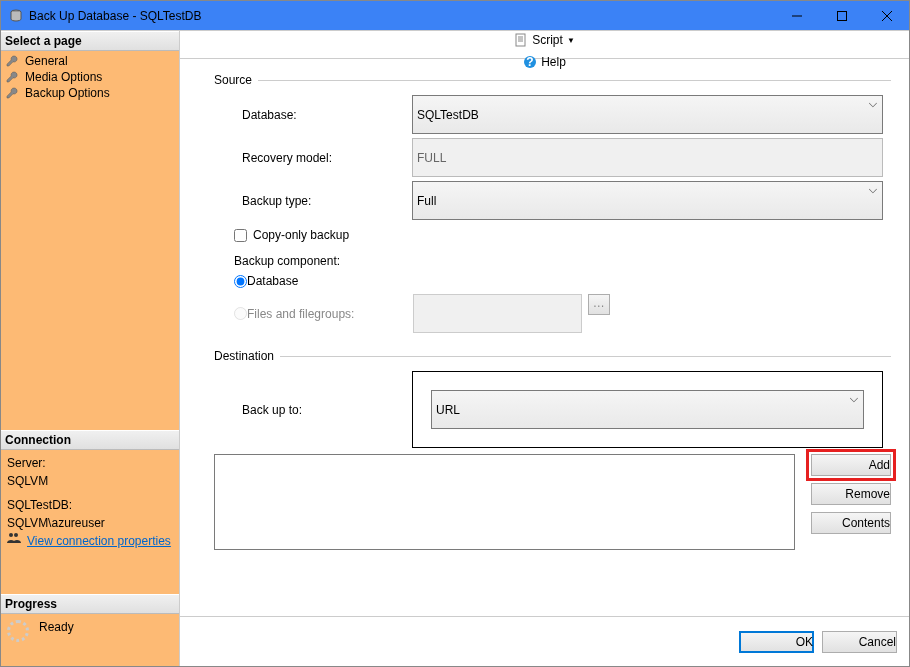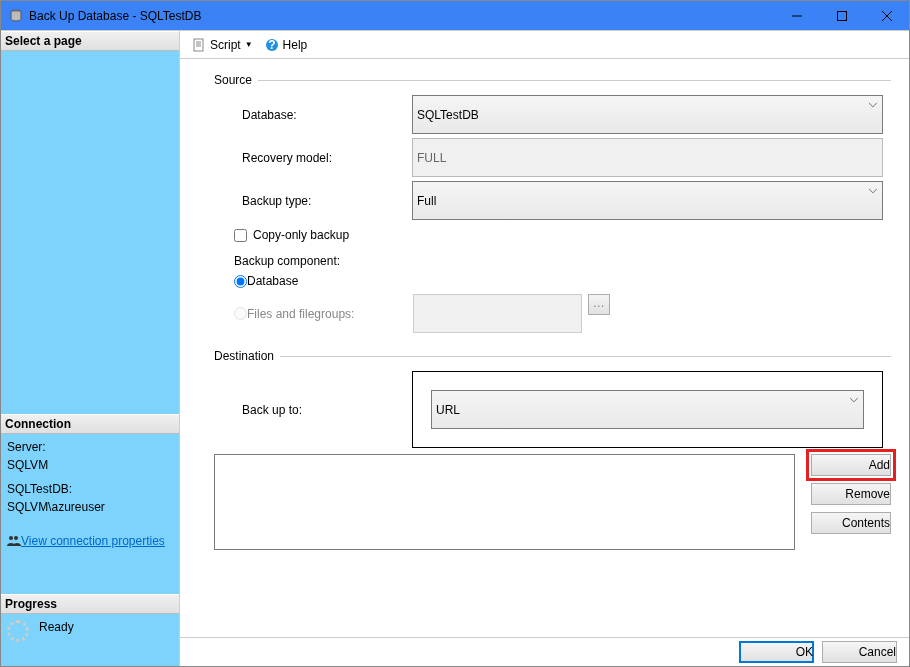--- a/index.html
+++ b/index.html
@@ -4,33 +4,33 @@
 <style>
   * { box-sizing: border-box; font-family: "Segoe UI", Tahoma, sans-serif; font-size: 12px; }
   html,body { margin:0; padding:0; background:#fff; }
   .window { width:910px; height:667px; border:1px solid #888; display:flex; flex-direction:column; }
   .titlebar { height:30px; display:flex; align-items:center; border-bottom:1px solid #ccc; background:#3b82f6; }
   .titlebar .t-icon { width:14px; height:14px; margin:0 6px 0 8px; display:flex; align-items:center; justify-content:center; }
   .titlebar .title { flex:0 0 auto; }
   .titlebar .spacer { flex:1; }
   .winbtn { width:45px; height:29px; display:flex; align-items:center; justify-content:center; }
   .body { flex:1; display:flex; min-height:0; }
-  .left { width:178px; display:flex; flex-direction:column; background:#7dd3fc; }
+  .left { width:178px; display:flex; flex-direction:column; background:#fdba74; }
   .panelhead { background:linear-gradient(#f0f0f0,#e0e0e0); border-top:1px solid #fff; border-bottom:1px solid #bbb; font-weight:bold; padding:2px 4px; }
   .pages { padding:2px 2px 2px 2px; }
   .page-item { display:flex; align-items:center; gap:6px; padding:1px 2px; }
   .wrench { width:14px; height:14px; display:inline-flex; align-items:center; justify-content:center; }
   .left .filler { flex:1; }
   .conn-body { padding:4px 6px; line-height:1.5; }
-  .conn-link { display:flex; align-items:center; gap:0; margin-top:16px; }
+  .conn-link { display:flex; gap:6px; margin-top:0; }
   .conn-link a { color:#0066cc; text-decoration:underline; }
   .progress-body { display:flex; align-items:flex-start; gap:10px; padding:6px; }
   .spinner { width:22px; height:22px; border:3px dotted #ccc; border-radius:50%; }
   .right { flex:1; display:flex; flex-direction:column; border-left:1px solid #ccc; min-width:0; }
-  .toolbar { height:28px; border-bottom:1px solid #ccc; display:flex; align-items:center; gap:4px; padding:0 8px; background:#fff; }
+  .toolbar { height:28px; border-bottom:1px solid #ccc; display:flex; align-items:center; gap:4px; padding:0 8px; background:#fff;flex-direction:column; }
   .tool-item { display:flex; align-items:center; gap:4px; padding:2px 4px; }
   .dropdown-arrow { font-size:8px; }
   .content { flex:1; padding:14px 18px 8px 34px; overflow:hidden; position:relative; }
   .group-label { position:relative; margin:0 0 8px 0; }
   .group-label .gl-text { background:#fff; position:relative; z-index:2; padding-right:6px; color:#000; }
   .group-label .gl-line { position:absolute; left:0; right:0; top:50%; height:1px; background:#ccc; z-index:1; }
   .row { display:flex; align-items:center; margin:4px 8px; }
   .row .lbl { width:190px; padding-left:20px; }
   .row .fld { flex:1; }
   select.combobox, input.txt { width:100%; height:39px; border:1px solid #7a7a7a; background:linear-gradient(#f5f5f5,#e9e9e9); padding:0 4px; font-size:12px; appearance:none; }
@@ -44,21 +44,21 @@
   .subhead { padding-left:20px; margin:8px 0 6px 0; }
   .ellipsis-btn { width:26px; height:21px; border:1px solid #adadad; background:linear-gradient(#f5f5f5,#e1e1e1); margin-left:6px; text-align:center; line-height:17px; }
   .file-row .fld { display:flex; }
   .dest-combo { border:1px solid #000000; padding:18px; }
   .dest-combo .combo-wrap select.combobox { background:linear-gradient(#f5f5f5,#e9e9e9); }
   .list-area { display:flex; gap:16px; margin-top:6px; }
   .listbox { flex:1; height:96px; border:1px solid #7a7a7a; background:#fff; }
   .side-btns { width:80px; display:flex; flex-direction:column; gap:7px; }
   .btn { height:22px; border:1px solid #adadad; background:linear-gradient(#f5f5f5,#e1e1e1); text-align:right; line-height:20px; }
   .btn.highlight { outline:3px solid #e62020; outline-offset:2px; }
-  .footer { height:29px; border-top:1px solid #ccc; display:flex; align-items:center; justify-content:flex-end; gap:8px; padding:0 12px; }
+  .footer { height:50px; border-top:1px solid #ccc; display:flex; align-items:center; justify-content:flex-end; gap:8px; padding:0 12px; }
   .footer .btn { width:75px; }
   .footer .btn.default { border:1px solid #0078d7; box-shadow:inset 0 0 0 1px #0078d7; }
   .disabled { color:#888; }
   .disabled input[type=radio] { opacity:0.6; }
   .disabled input.txt { background:#f0f0f0; border-color:#ccc; }
   svg { display:block; }
   .inline-icon { display:inline-flex; vertical-align:middle; }
 </style>
 </head>
 <body>
@@ -88,20 +88,46 @@
           <line x1="0" y1="0" x2="10" y2="10" stroke="#000"></line>
           <line x1="10" y1="0" x2="0" y2="10" stroke="#000"></line>
         </svg>
       </div>
   </div>
 
   <div class="body">
 
     <div class="left">
       <div class="panelhead">Select a page</div>
+      <div class="pages">
+        <div class="page-item">
+          <span class="wrench">
+              <svg width="12" height="12" viewBox="0 0 12 12">
+                <path d="M8 1a3 3 0 00-2.8 4L1 9.2V11h1.8L7 6.8A3 3 0 108 1z" fill="#888" stroke="#555" stroke-width="0.5"></path>
+              </svg>
+            </span>
+          <span>General</span>
+        </div>
+        <div class="page-item">
+          <span class="wrench">
+              <svg width="12" height="12" viewBox="0 0 12 12">
+                <path d="M8 1a3 3 0 00-2.8 4L1 9.2V11h1.8L7 6.8A3 3 0 108 1z" fill="#888" stroke="#555" stroke-width="0.5"></path>
+              </svg>
+            </span>
+          <span>Media Options</span>
+        </div>
+        <div class="page-item">
+          <span class="wrench">
+              <svg width="12" height="12" viewBox="0 0 12 12">
+                <path d="M8 1a3 3 0 00-2.8 4L1 9.2V11h1.8L7 6.8A3 3 0 108 1z" fill="#888" stroke="#555" stroke-width="0.5"></path>
+              </svg>
+            </span>
+          <span>Backup Options</span>
+        </div>
+      </div>
       <div class="filler"></div>
       <div class="panelhead">Connection</div>
       <div class="conn-body">
         <div>Server:</div>
         <div>SQLVM</div>
         <div style="height:6px"></div>
         <div>SQLTestDB:</div>
         <div>SQLVM\azureuser</div>
         <div class="conn-link">
           <span class="inline-icon">

